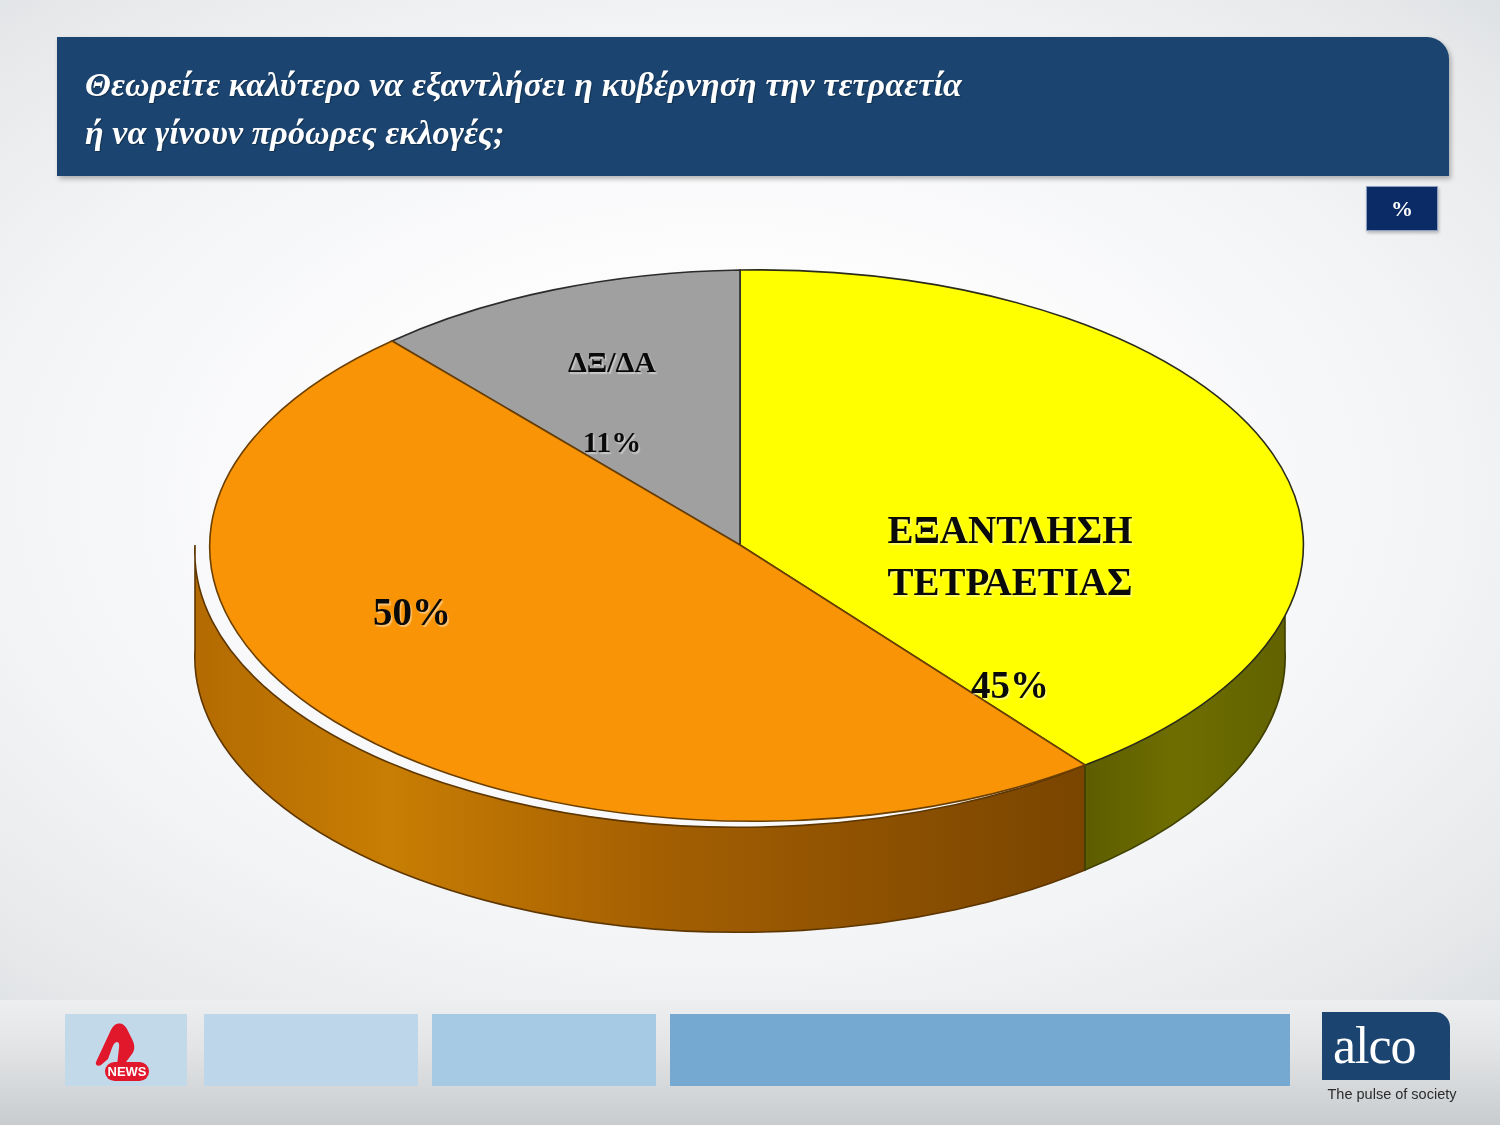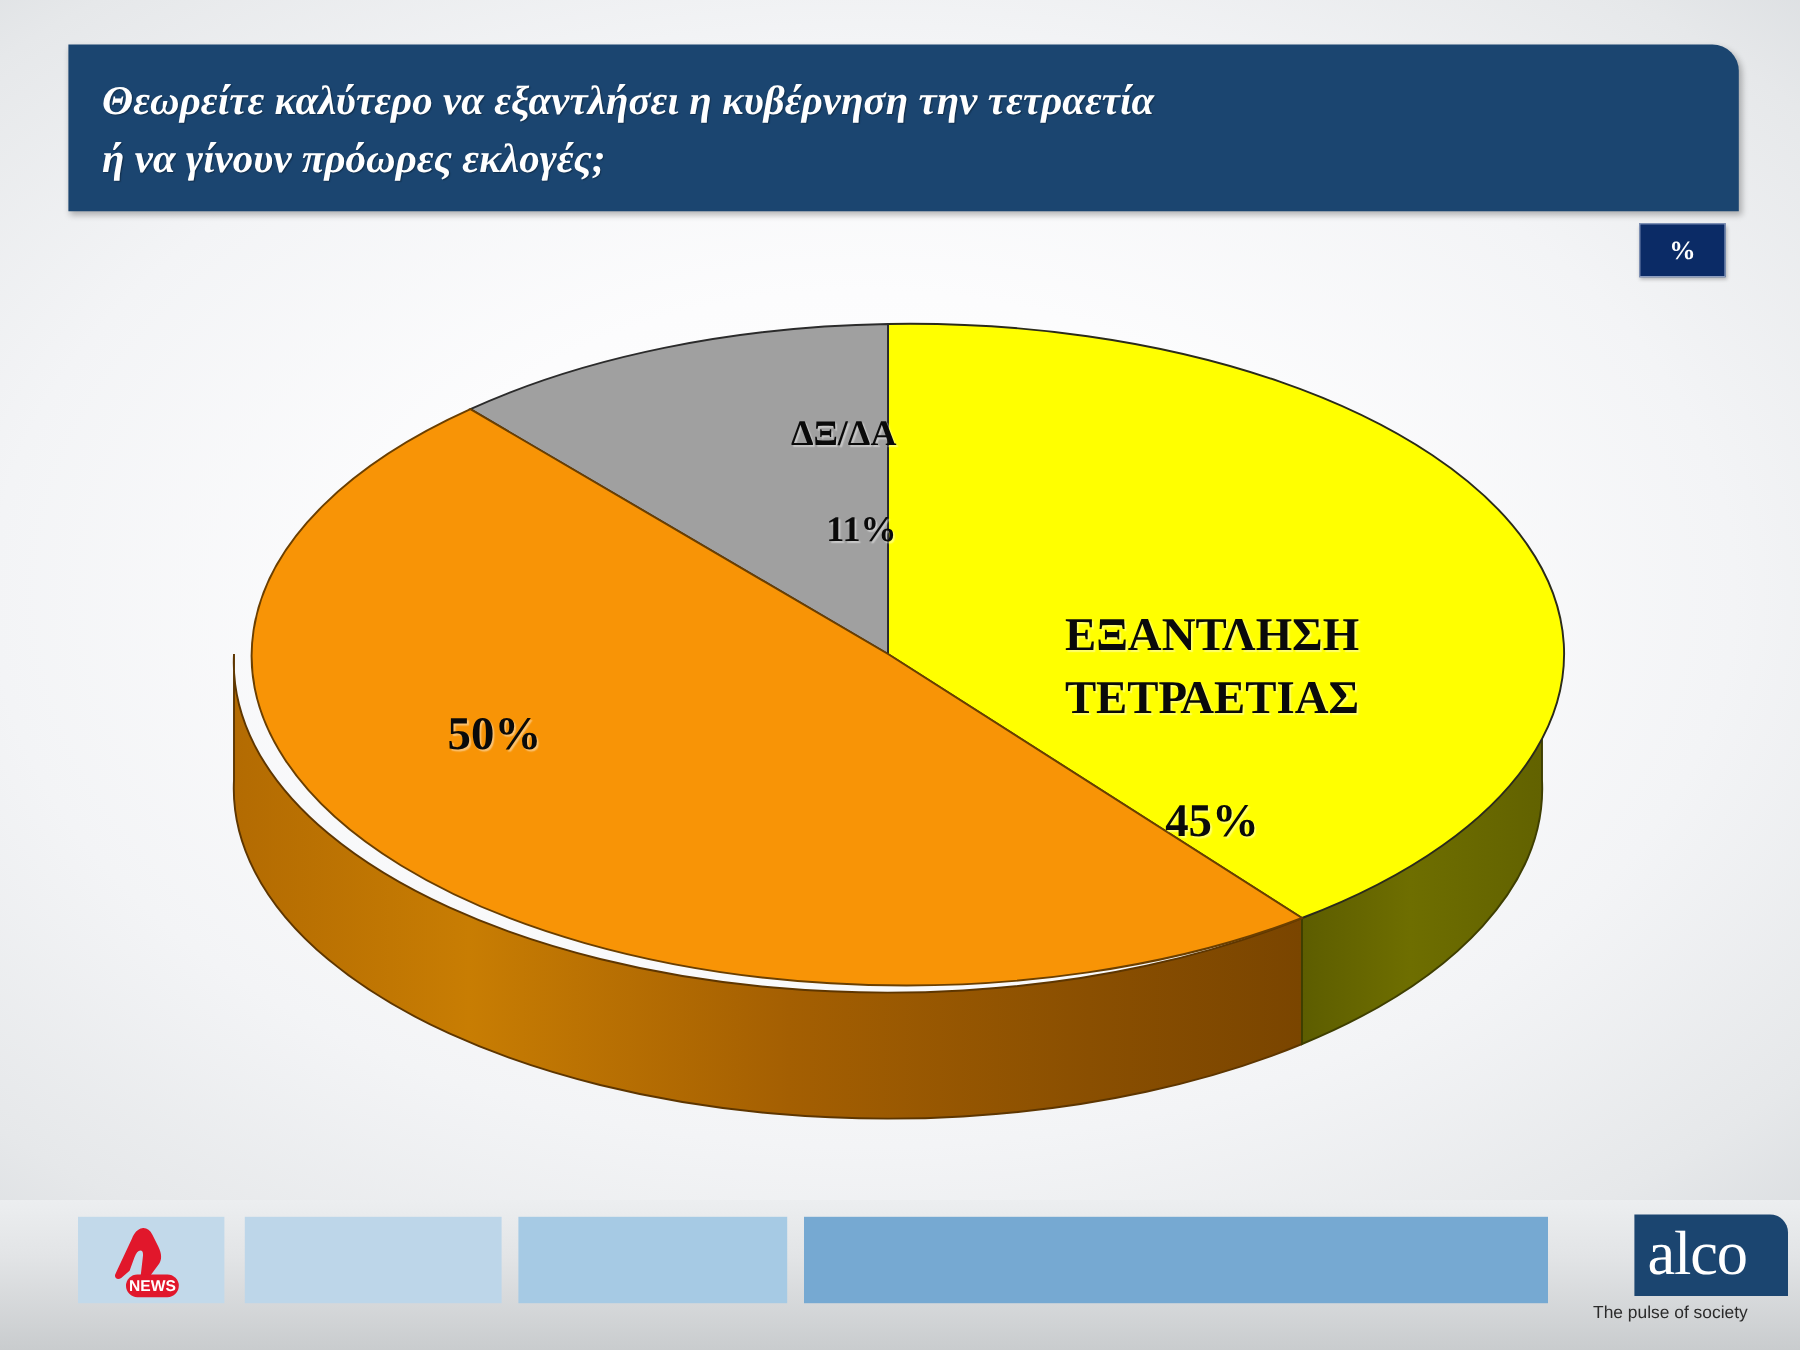--- a/index.html
+++ b/index.html
@@ -88,21 +88,21 @@
     color: #0a0a0a;
     font-weight: bold;
     font-size: 39px;
     line-height: 1.33;
     white-space: pre-line;
     text-shadow: 1.5px 1.5px 1.2px rgba(255,255,255,0.45);
     pointer-events: none;
   }
   #label-yellow { left: 845px; top: 452px; width: 330px; }
   #label-orange { left: 262px; top: 534px; width: 300px; }
-  #label-gray   { left: 477px; top: 302px; width: 270px; font-size: 30px; text-align: right; }
+  #label-gray   { left: 477px; top: 302px; width: 270px; font-size: 30px; }
 
   
   #footer-bar {
     position: absolute;
     left: 0;
     bottom: 0;
     width: 1500px;
     height: 125px;
     background: linear-gradient(180deg, #eceef0 0%, #e2e4e6 38%, #c9ccce 100%);
   }
@@ -134,21 +134,20 @@
     height: 98px;
   }
   #alco-box {
     width: 128px;
     height: 68px;
     background: #1b4570;
     border-top-right-radius: 15px;
     display: flex;
     align-items: center;
     justify-content: flex-start;
-    margin-left: 40px;
   }
   #alco-word {
     color: #ffffff;
     font-size: 52px;
     font-weight: normal;
     line-height: 1;
     margin-left: 11px;
     letter-spacing: -1px;
   }
   #alco-tagline {

